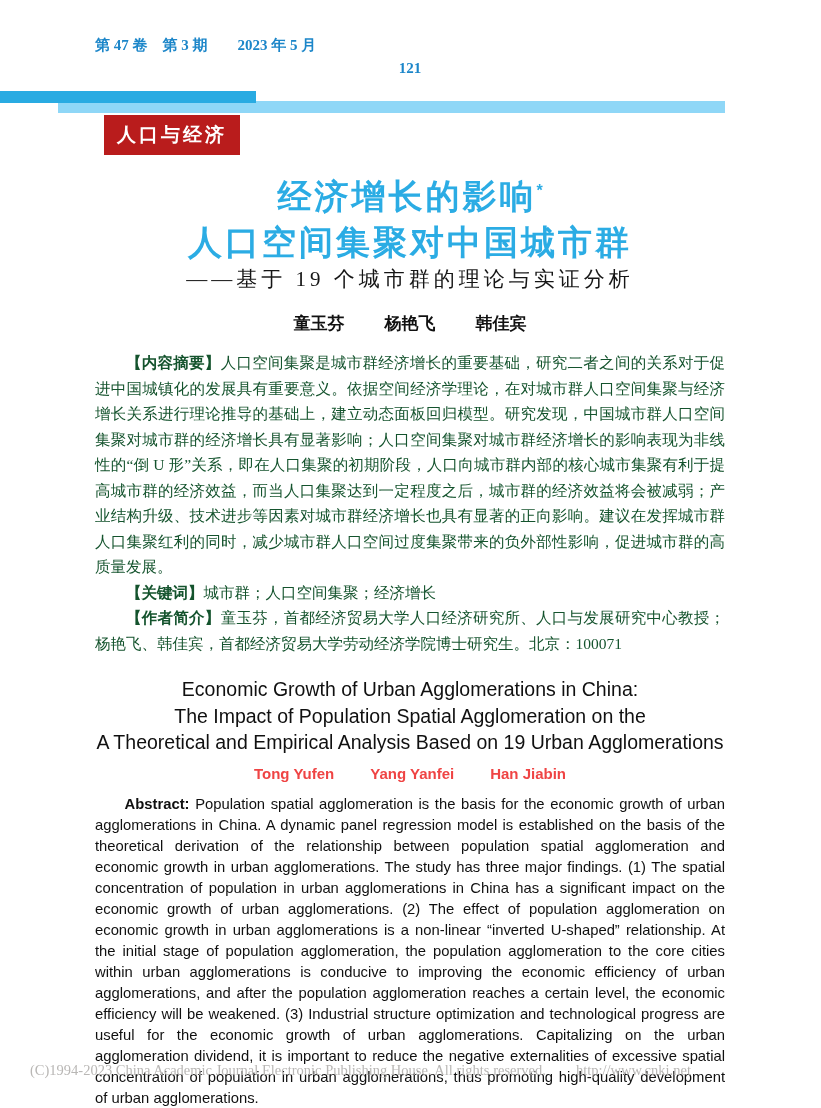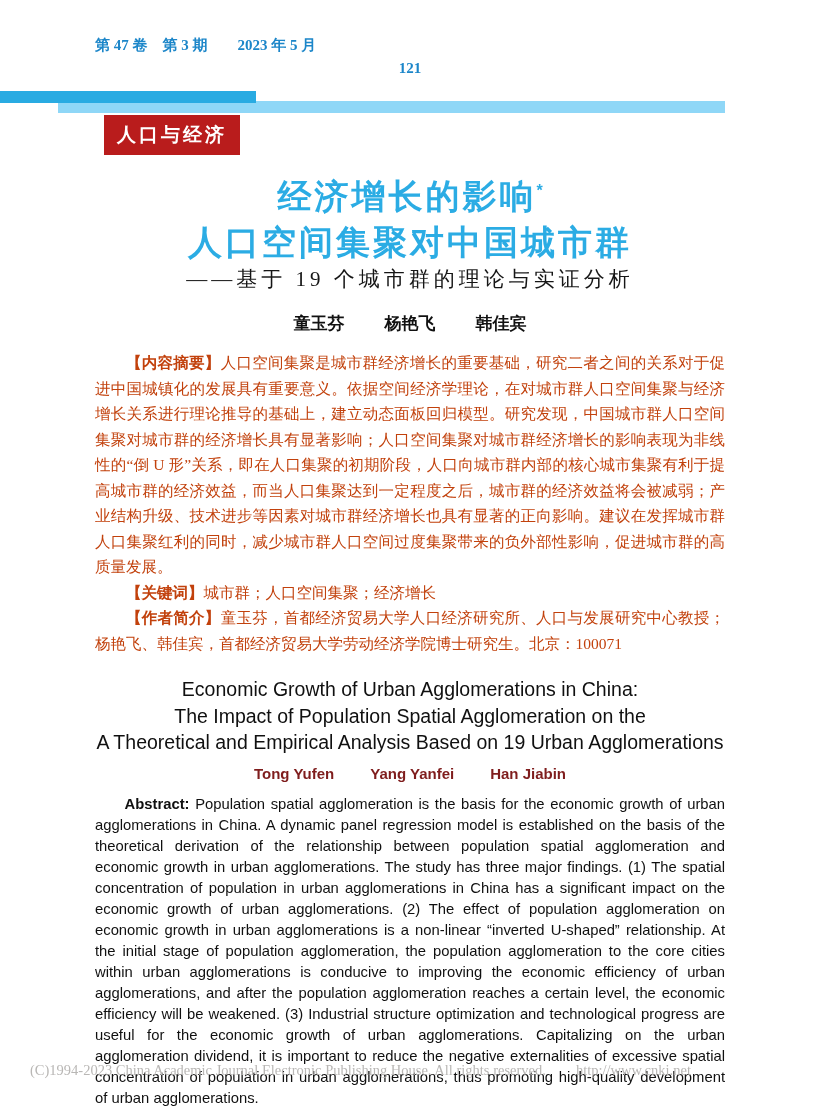--- a/index.html
+++ b/index.html
@@ -47,33 +47,33 @@
   }
 
   .authors-cn {
     margin-top:19px; display:flex; justify-content:center; gap:40px;
     font-size:17px; font-weight:bold; color:#111;
   }
 
   .cn-para {
     font-family:"Liberation Serif", serif;
     font-size:15.5px; line-height:25.5px; text-align:justify;
-    text-indent:2em; color:#c2410c;
+    text-indent:2em; color:#14532d;
   }
   .cn-block { margin-top:15px; }
   .para-label { font-weight:bold; }
 
   
   .en-title {
     margin-top:20px; text-align:center;
     font-size:19.5px; line-height:26.5px; color:#101010;
   }
   .authors-en {
     margin-top:9px; display:flex; justify-content:center; gap:36px;
-    font-size:15px; font-weight:bold; color:#7f1d1d;
+    font-size:15px; font-weight:bold; color:#ef4444;
   }
   .en-para {
     font-size:14.8px; line-height:21px; text-align:justify;
     text-indent:2em; color:#101010;
   }
   .en-abstract { margin-top:12px; }
 
   
   .watermark {
     position:absolute; left:30px; top:1062px;

